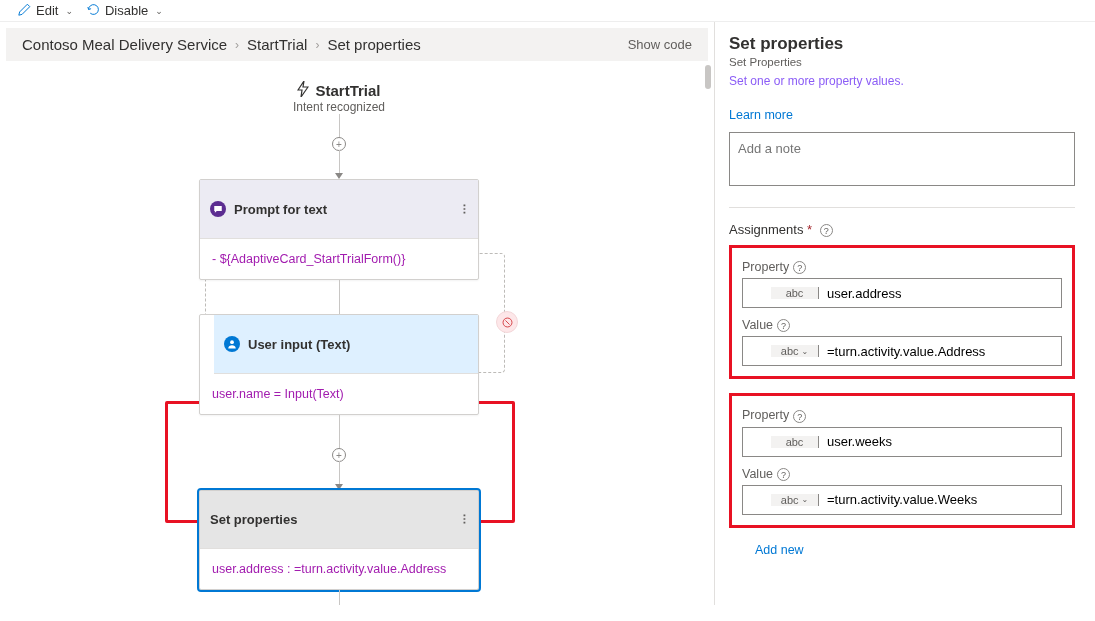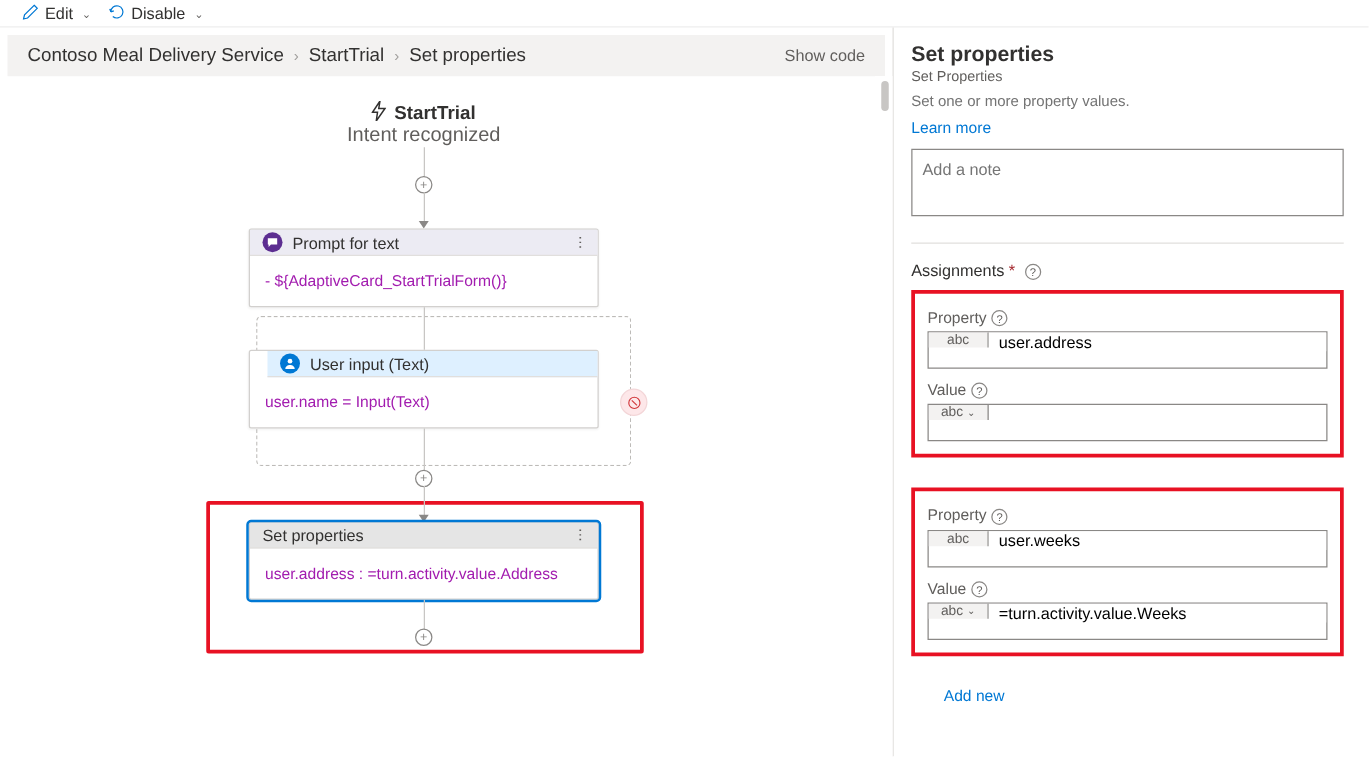--- a/index.html
+++ b/index.html
@@ -17,52 +17,52 @@
   .main { display:flex; height: calc(621px - 38px); }
   .canvas-wrap { flex:1; position:relative; border-right:1px solid #e1dfdd; overflow:hidden; display:flex; flex-direction:column;}
   .canvas { flex:1; position:relative; overflow:auto; }
   .canvas-scroll { position:absolute; right:0; top:0; bottom:0; width:14px; background:#fff;}
   .canvas-scroll::before { content:""; position:absolute; right:3px; top:4px; width:6px; height:24px; background:#c8c6c4; border-radius:3px;}
   .cv-inner { position:relative; width:100%; height:600px; }
   .flow-col { position:absolute; left:50%; transform:translateX(-55%); top:20px; width:360px; display:flex; flex-direction:column; align-items:center;}
   .trigger { text-align:center; }
   .trigger-title { font-weight:600; font-size:15px; display:inline-flex; align-items:center; gap:6px;}
   .bolt { font-size:14px; }
-  .trigger-sub { color:#605e5c; font-size:16px;}
+  .trigger-sub { color:#605e5c; font-size:12px;}
   .connector { width:1px; background:#c8c6c4; height:24px; }
   .connector.tall { height:34px;}
   .plus-circle { width:14px;height:14px;border:1px solid #8a8886;border-radius:50%;display:flex;align-items:center;justify-content:center;font-size:10px;color:#8a8886;background:#fff;cursor:pointer;margin:-1px 0;}
   .arrow-down { width:0;height:0;border-left:4px solid transparent;border-right:4px solid transparent;border-top:6px solid #8a8886;margin-top:-1px;}
   .node { width:280px; border:1px solid #d2d0ce; border-radius:2px; background:#fff; box-shadow:0 1px 2px rgba(0,0,0,0.05);}
-  .node-head { display:flex; align-items:center; gap:8px; padding:2px 10px; border-bottom:1px solid #e1dfdd; position:relative;}
+  .node-head { display:flex; align-items:center; gap:8px; padding:21px 10px; border-bottom:1px solid #e1dfdd; position:relative;font-weight:bold;}
   .node-head.lavender { background:#ecebf3;}
   .node-head.blue { background:#def0ff;margin-left:14px;}
   .node-head.gray { background:#e5e5e5;}
   .node-head .dots { position:absolute; right:8px; color:#605e5c; letter-spacing:1px; cursor:pointer; font-size:11px; transform:rotate(90deg);}
   .node-body { padding:10px 12px; font-size:12.5px; color:#a21caf; line-height:1.6;}
   .icon-circle { width:16px;height:16px;border-radius:50%;display:flex;align-items:center;justify-content:center;font-size:10px;color:#fff;}
   .ic-purple{background:#5c2d91;}
   .ic-blue{background:#0078d4;}
   .dashed-box { position:absolute; border:1px dashed #bdbbb8; border-radius:4px; width:300px; height:120px;}
   .warn-badge { position:absolute; width:22px;height:22px;border-radius:50%;background:#fde7e9;display:flex;align-items:center;justify-content:center;color:#d13438;font-size:11px;border:1px solid #f3d6d8;}
   .hl-red { position:absolute; border:3px solid #e81123; border-radius:2px;}
   .selected { outline:2px solid #0078d4;}
   .panel { width:380px; padding:12px 20px 20px 14px; overflow-y:auto;}
   .panel h2 { font-size:17px; font-weight:600; margin-bottom:2px;}
   .panel .subtype { font-size:11.5px; color:#605e5c; margin-bottom:6px;}
-  .panel .desc { font-size:12px; color:#737373; margin-bottom:6px;}
+  .panel .desc { font-size:12px; color:#8b5cf6; margin-bottom:19px;}
   .link { color:#0078d4; font-size:12.5px; cursor:pointer;}
   .note-area { width:100%; height:54px; border:1px solid #8a8886; padding:8px; font-family:inherit; font-size:13px; resize:none; margin-top:10px;}
   .divider { border:none; border-top:1px solid #e1dfdd; margin:18px 0 14px;}
   .section-label { font-size:13px; color:#323130; margin-bottom:8px;}
   .req { color:#a4262c;}
   .helpq { display:inline-block; width:13px;height:13px;border:1px solid #8a8886;border-radius:50%;font-size:9px;line-height:12px;text-align:center;color:#605e5c;margin-left:4px;vertical-align:middle;}
-  .assignment-block { border:3px solid #e81123; padding:8px 10px 10px; margin-bottom:24px;}
+  .assignment-block { border:3px solid #e81123; padding:8px 10px 10px; margin-bottom:14px;}
   .field-label { font-size:12.5px; color:#605e5c; margin:4px 0 4px;}
-  .input-row { display:flex; border:1px solid #8a8886; height:30px; align-items:flex-start;}
+  .input-row { display:flex; border:1px solid #8a8886; height:30px; align-items:center;padding-left:28px;}
   .input-prefix { width:48px; background:#f3f2f1; border-right:1px solid #8a8886; display:flex;align-items:center;justify-content:center;font-size:11px;color:#605e5c; gap:3px;}
   .input-prefix .dd { font-size:8px;}
   .input-field { flex:1; border:none; padding:0 8px; font-size:13px; font-family:inherit; outline:none;}
 </style>
 </head>
 <body>
 
 <div class="toolbar">
   <div class="toolbar-btn">
     <span class="icon-pencil">
@@ -200,20 +200,21 @@
         <input class="input-field" value="user.address" style="">
       </div>
       <div class="field-label" style="margin-top:10px;">
         <span>Value</span><span class="helpq">?</span>
       </div>
       <div class="input-row">
         <div class="input-prefix">
             <span>abc</span>
             <span class="dd">⌄</span>
           </div>
+        <input class="input-field" value="=turn.activity.value.Address" style="">
       </div>
     </div>
 
     <div class="assignment-block">
       <div class="field-label">
         <span>Property</span><span class="helpq">?</span>
       </div>
       <div class="input-row">
         <div class="input-prefix">
             <span>abc</span>

